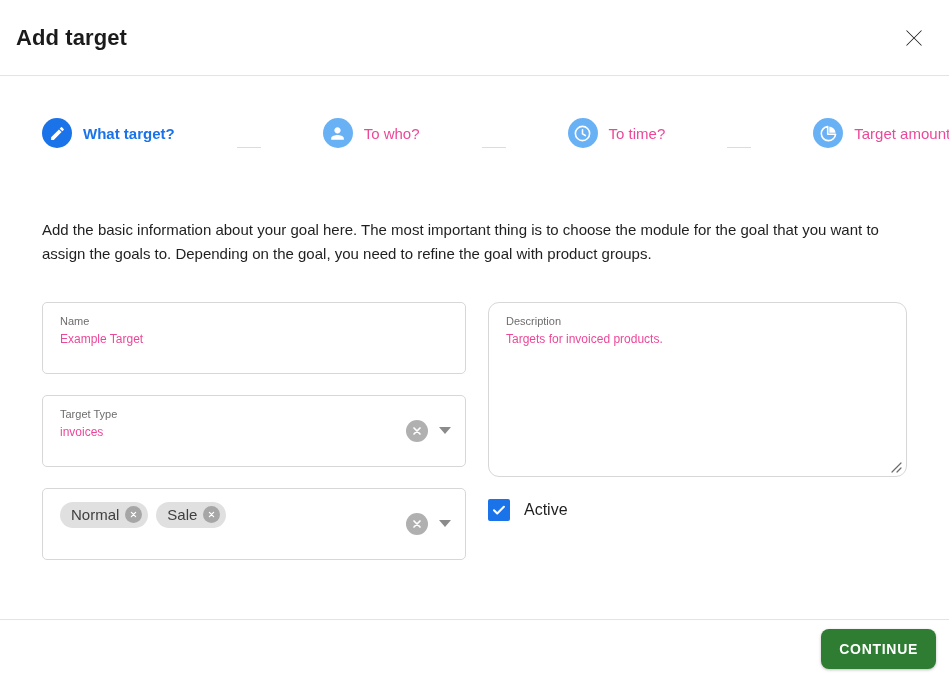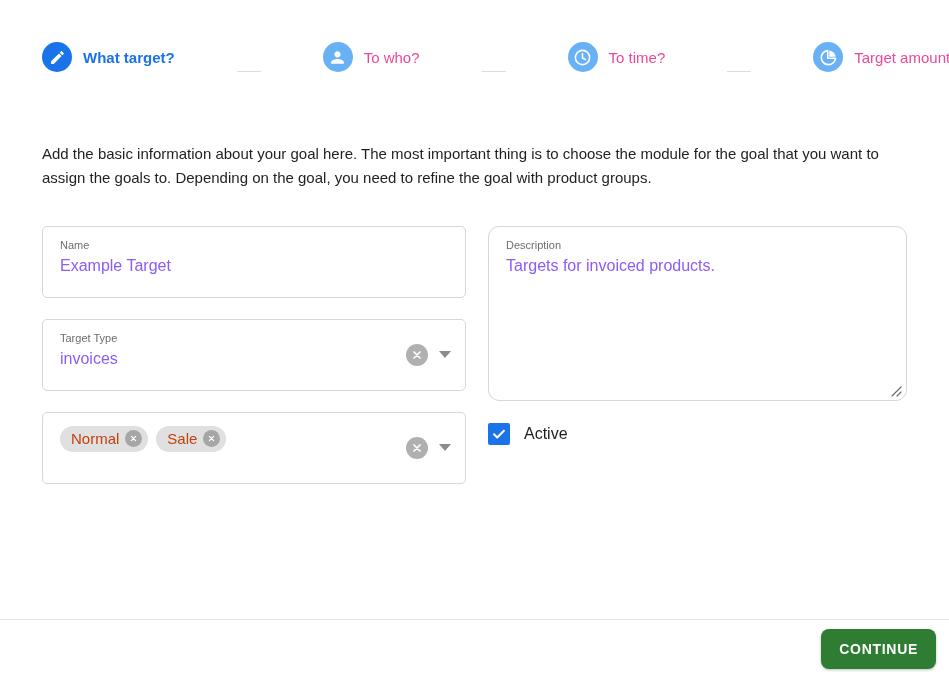--- a/index.html
+++ b/index.html
@@ -150,22 +150,22 @@
     padding: 11px 15px 11px 17px;
     min-height: 72px;
   }
   .field-label {
     font-size: 11px;
     color: #6d6d6d;
     line-height: 1.3;
     margin-bottom: 3px;
   }
   .field-value {
-    font-size: 16px;
-    color: #8b5cf6;
+    font-size: 12px;
+    color: #ec4899;
     line-height: 1.35;
     min-height: 22px;
   }
 
   .field-adornments {
     position: absolute;
     right: 14px;
     top: 50%;
     transform: translateY(-50%);
     display: flex;
@@ -203,21 +203,21 @@
     margin-top: 2px;
   }
   .chip {
     display: inline-flex;
     align-items: center;
     background: #e0e0e0;
     border-radius: 14px;
     height: 26px;
     padding: 0 6px 0 11px;
     font-size: 15px;
-    color: #c2410c;
+    color: #404040;
     cursor: default;
   }
   .chip-remove {
     width: 17px;
     height: 17px;
     border-radius: 50%;
     background: #a6a6a6;
     margin-left: 6px;
     display: flex;
     align-items: center;
@@ -293,20 +293,30 @@
     cursor: pointer;
     font-family: "Liberation Sans", sans-serif;
     box-shadow: 0 1px 3px rgba(0,0,0,0.26);
   }
 </style>
 </head>
 <body>
 
 <div class="dialog">
 
+  <div class="dialog-header">
+    <div class="dialog-title">Add target</div>
+    <button class="close-btn">
+      <span>
+        <svg width="20" height="20" viewBox="0 0 20 20">
+          <path d="M2.8 2.2 L10 9.4 L17.2 2.2 L17.8 2.8 L10.6 10 L17.8 17.2 L17.2 17.8 L10 10.6 L2.8 17.8 L2.2 17.2 L9.4 10 L2.2 2.8 Z" fill="#1b1b1b"></path>
+        </svg>
+      </span>
+    </button>
+  </div>
 
   <div class="dialog-body">
 
     <div class="stepper">
 
       <div class="step">
         <span class="step-icon active">
           <svg width="17" height="17" viewBox="0 0 24 24">
             <path d="M3 17.25V21h3.75L17.81 9.94l-3.75-3.75L3 17.25zM20.71 7.04a1 1 0 0 0 0-1.41l-2.34-2.34a1 1 0 0 0-1.41 0l-1.83 1.83 3.75 3.75 1.83-1.83z" fill="#ffffff"></path>
           </svg>

